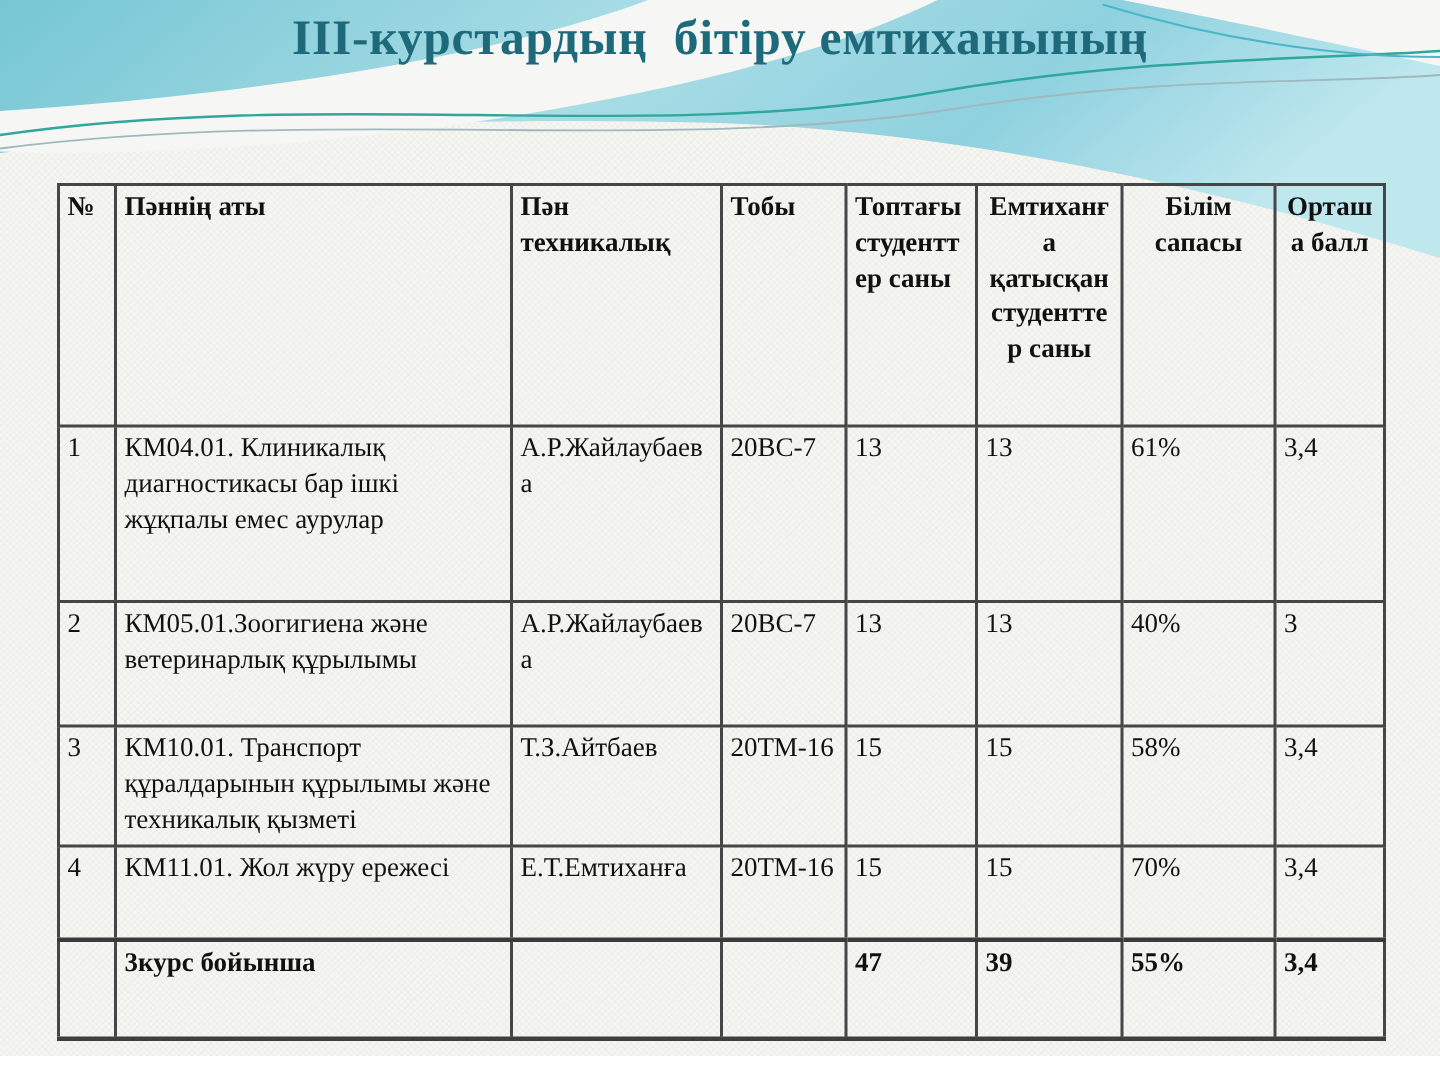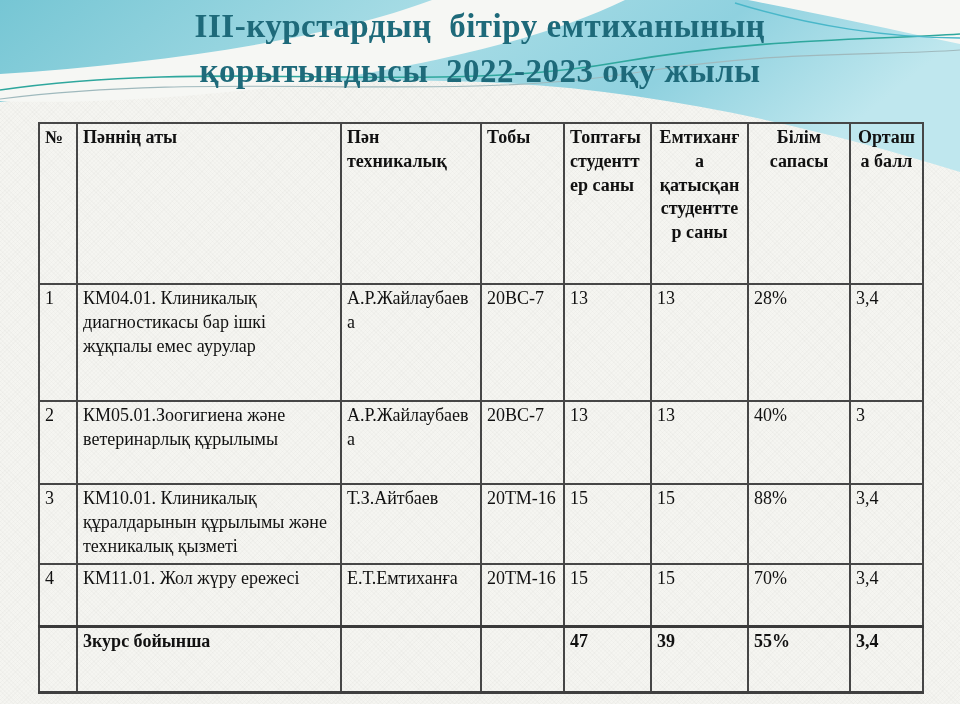--- a/index.html
+++ b/index.html
@@ -63,21 +63,21 @@
       </linearGradient>
     </defs>
     <path d="M0,0 H960 V172 C800,122 640,88 480,82 C310,77 140,86 0,102 Z" fill="url(#gA)"></path>
     <path d="M0,74 C170,63 330,38 432,0 L625,0 C540,42 400,72 258,89 C165,99 72,104 0,101 Z" fill="#f6f7f4"></path>
     <path d="M748,0 H960 V44 C890,29 815,13 748,0 Z" fill="#f6f7f4"></path>
     <path d="M0,90 C220,58 430,96 620,62 C760,38 870,40 960,34" fill="none" stroke="#2ea79d" stroke-width="1.6"></path>
     <path d="M0,99 C230,70 440,104 640,72 C780,50 880,56 960,50" fill="none" stroke="#9fb9bd" stroke-width="1.2"></path>
     <path d="M735,3 C810,26 890,38 960,38" fill="none" stroke="#49b7c9" stroke-width="1.4"></path>
   </svg>
 
-  <h1 class="title"><span>ІІІ-курстардың  бітіру емтиханының</span><br><span>қорытындысы  2022-2023 оқу жылы</span></h1>
+  <h1 class="title"><span>ІІІ-курстардың  бітіру емтиханының</span><br></h1>
 
   <table class="results">
     <colgroup>
       <col style="width:38px">
         <col style="width:264px">
         <col style="width:140px">
         <col style="width:83px">
       <col style="width:87px">
         <col style="width:97px">
         <col style="width:102px">
@@ -96,41 +96,41 @@
       </tr>
     </thead>
     <tbody>
       <tr class="r-1">
         <td class="a-left">1</td>
         <td class="a-left">КМ04.01. Клиникалық диагностикасы бар ішкі жұқпалы емес аурулар</td>
         <td class="a-left">А.Р.Жайлаубаева</td>
         <td class="a-center">20ВС-7</td>
         <td class="a-center">13</td>
         <td class="a-center">13</td>
-        <td class="a-center">28%</td>
+        <td class="a-center">61%</td>
         <td class="a-center">3,4</td>
       </tr>
       <tr class="r-2">
         <td class="a-left">2</td>
         <td class="a-left">КМ05.01.Зоогигиена және ветеринарлық құрылымы</td>
         <td class="a-left">А.Р.Жайлаубаева</td>
         <td class="a-center">20ВС-7</td>
         <td class="a-center">13</td>
         <td class="a-center">13</td>
         <td class="a-center">40%</td>
         <td class="a-center">3</td>
       </tr>
       <tr class="r-3">
         <td class="a-left">3</td>
-        <td class="a-left">КМ10.01.  Клиникалық құралдарынын құрылымы және техникалық қызметі</td>
+        <td class="a-left">КМ10.01.  Транспорт құралдарынын құрылымы және техникалық қызметі</td>
         <td class="a-left">Т.З.Айтбаев</td>
         <td class="a-center">20ТМ-16</td>
         <td class="a-center">15</td>
         <td class="a-center">15</td>
-        <td class="a-center">88%</td>
+        <td class="a-center">58%</td>
         <td class="a-center">3,4</td>
       </tr>
       <tr class="r-4">
         <td class="a-left">4</td>
         <td class="a-left">КМ11.01.  Жол жүру ережесі</td>
         <td class="a-left">Е.Т.Емтиханға</td>
         <td class="a-center">20ТМ-16</td>
         <td class="a-center">15</td>
         <td class="a-center">15</td>
         <td class="a-center">70%</td>

